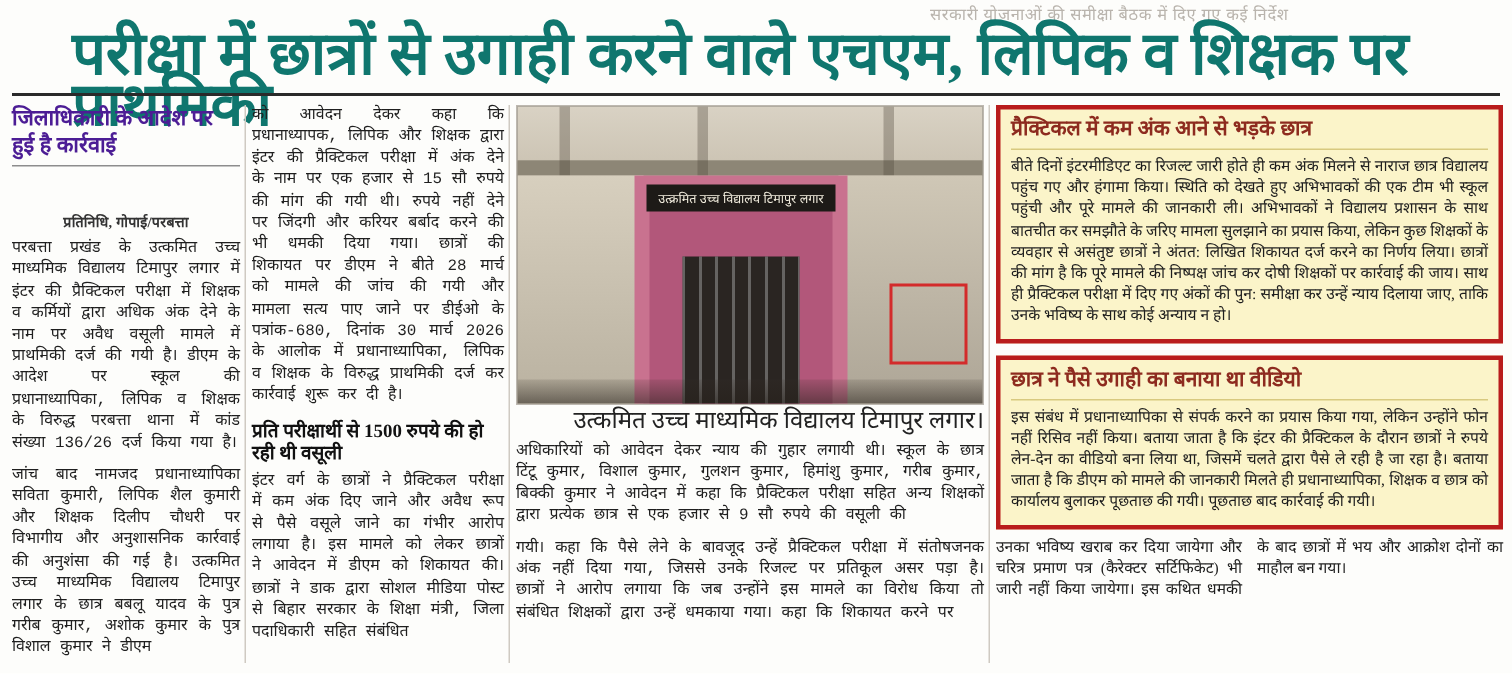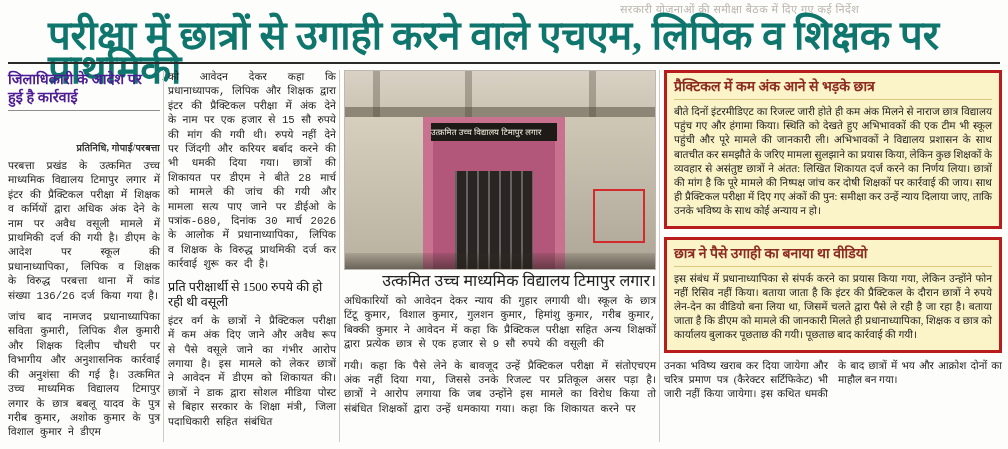--- a/index.html
+++ b/index.html
@@ -101,40 +101,40 @@
   }
   .subhead-rule {
     height: 1px;
     background: #8d8d8d;
     margin: 4px 0 5px 0;
   }
   .byline {
     font-family: "Liberation Serif", serif;
     font-weight: bold;
     font-size: 9.5px;
-    text-align: right;
+    text-align: center;
     color: #333;
     margin-bottom: 5px;
     letter-spacing: 0.2px;
     margin-top: 30px;
   }
   .body {
     font-family: Liberation Mono, monospace;
     font-size: 10.6px;
     line-height: 14.4px;
     color: #1f1f1f;
     text-align: justify;
     text-justify: inter-word;
     hyphens: auto;
   }
   .body.p + .body.p { margin-top: 7px; }
 
   .midhead {
     font-family: "Liberation Serif", serif;
-    font-weight: normal;
+    font-weight: bold;
     font-size: 12.6px;
     line-height: 15px;
     color: #111;
     margin: 8px 0 4px 0;
   }
 
   
   .photo-wrap {
     position: relative;
     width: 312px;
@@ -187,20 +187,21 @@
   }
   .sign {
     position: absolute;
     left: 86px; top: 52px;
     width: 126px; height: 18px;
     background: #1d1a17;
     color: #f3eedf;
     font-family: "Liberation Sans", sans-serif;
     font-size: 8.4px;
     line-height: 18px;
+    text-align: center;
     white-space: nowrap;
     overflow: hidden;
   }
   .shadow-strip {
     position: absolute; left: 0; right: 0; bottom: 0; height: 16px;
     background: linear-gradient(to bottom, rgba(60,52,44,0.15), rgba(40,34,28,0.55));
   }
   .streak {
     position: absolute; top: 0; width: 7px; height: 46px;
     background: rgba(80,72,60,0.35);
@@ -311,21 +312,21 @@
               </div>
             </div>
           </div>
           <div class="sign">उत्क्रमित उच्च विद्यालय टिमापुर लगार</div>
           <div class="red-mark"></div>
           <div class="shadow-strip"></div>
         </div>
       </div>
       <div class="caption">उत्कमित उच्च माध्यमिक विद्यालय टिमापुर लगार।</div>
       <div class="body p" style="margin-top:7px;">अधिकारियों को आवेदन देकर न्याय की गुहार लगायी थी। स्कूल के छात्र टिंटू कुमार, विशाल कुमार, गुलशन कुमार, हिमांशु कुमार, गरीब कुमार, बिक्की कुमार ने आवेदन में कहा कि प्रैक्टिकल परीक्षा सहित अन्य शिक्षकों द्वारा प्रत्येक छात्र से एक हजार से 9 सौ रुपये की वसूली की</div>
-      <div class="body p">गयी। कहा कि पैसे लेने के बावजूद उन्हें प्रैक्टिकल परीक्षा में संतोएचएम अंक नहीं दिया गया, जिससे उनके रिजल्ट पर प्रतिकूल असर पड़ा है। छात्रों ने आरोप लगाया कि जब उन्होंने इस मामले का विरोध किया तो संबंधित शिक्षकों द्वारा उन्हें धमकाया गया। कहा कि शिकायत करने पर</div>
+      <div class="body p">गयी। कहा कि पैसे लेने के बावजूद उन्हें प्रैक्टिकल परीक्षा में संतोषजनक अंक नहीं दिया गया, जिससे उनके रिजल्ट पर प्रतिकूल असर पड़ा है। छात्रों ने आरोप लगाया कि जब उन्होंने इस मामले का विरोध किया तो संबंधित शिक्षकों द्वारा उन्हें धमकाया गया। कहा कि शिकायत करने पर</div>
     </div>
 
     <div class="col col4">
       <div class="feature">
         <div class="feature-title">प्रैक्टिकल में कम अंक आने से भड़के छात्र</div>
         <div class="feature-title-rule"></div>
         <div class="feature-body">बीते दिनों इंटरमीडिएट का रिजल्ट जारी होते ही कम अंक मिलने से नाराज छात्र विद्यालय पहुंच गए और हंगामा किया। स्थिति को देखते हुए अभिभावकों की एक टीम भी स्कूल पहुंची और पूरे मामले की जानकारी ली। अभिभावकों ने विद्यालय प्रशासन के साथ बातचीत कर समझौते के जरिए मामला सुलझाने का प्रयास किया, लेकिन कुछ शिक्षकों के व्यवहार से असंतुष्ट छात्रों ने अंतत: लिखित शिकायत दर्ज करने का निर्णय लिया। छात्रों की मांग है कि पूरे मामले की निष्पक्ष जांच कर दोषी शिक्षकों पर कार्रवाई की जाय। साथ ही प्रैक्टिकल परीक्षा में दिए गए अंकों की पुन: समीक्षा कर उन्हें न्याय दिलाया जाए, ताकि उनके भविष्य के साथ कोई अन्याय न हो।</div>
       </div>
       <div class="feature">
         <div class="feature-title">छात्र ने पैसे उगाही का बनाया था वीडियो</div>

